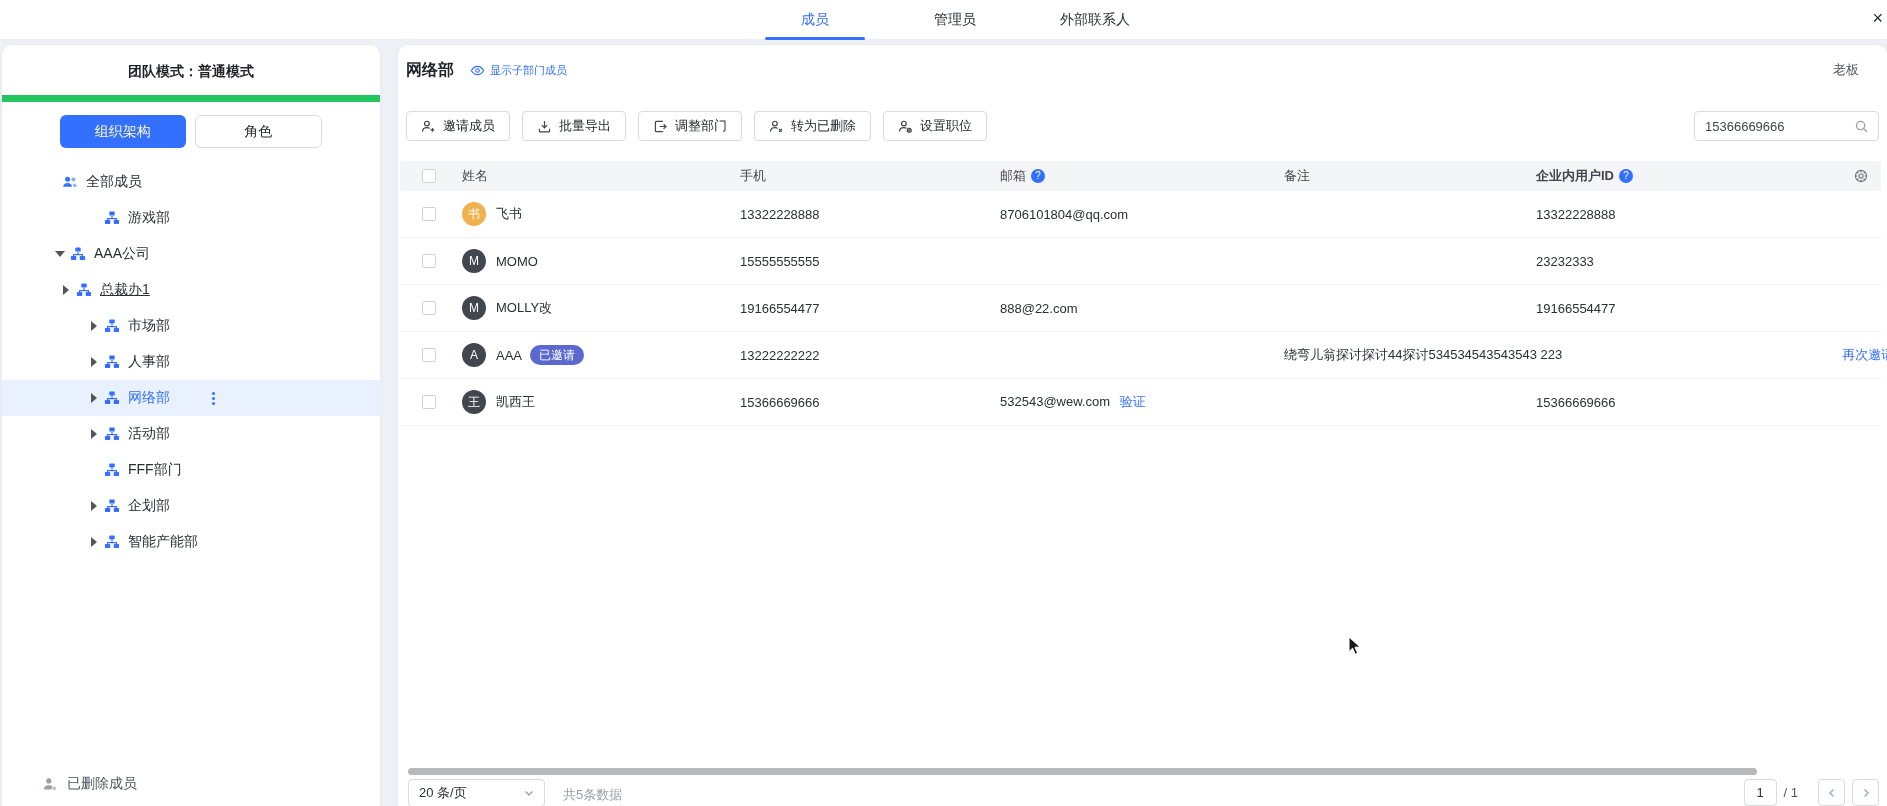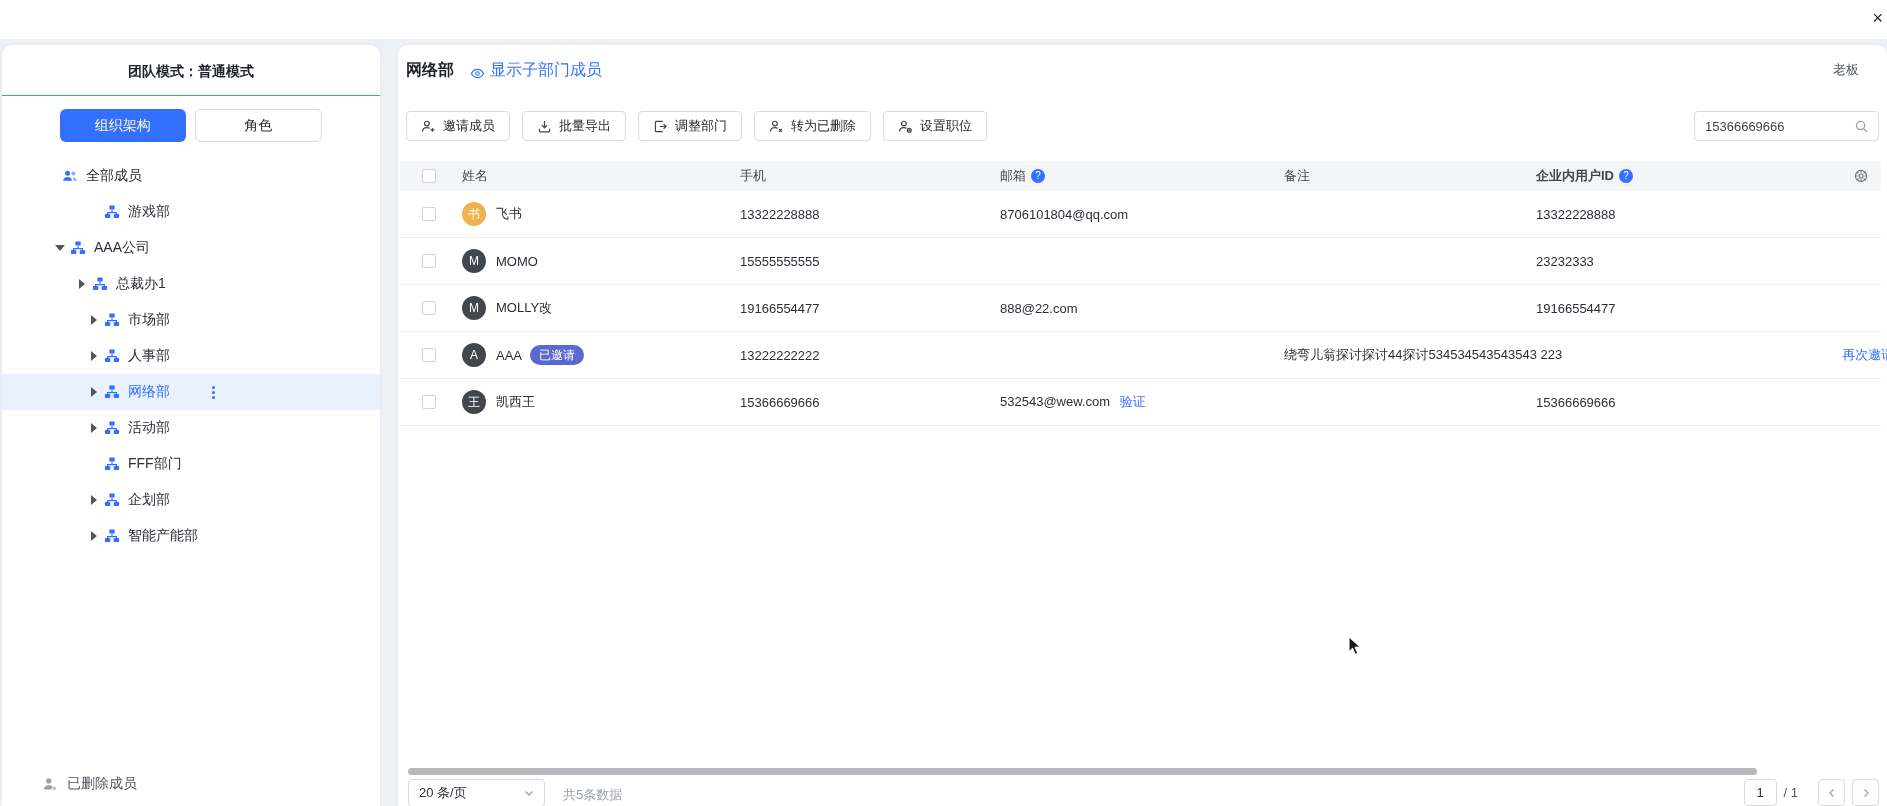--- a/index.html
+++ b/index.html
@@ -13,41 +13,41 @@
   .tab.active { color:#3370ff; }
   .tab.active::after { content:""; position:absolute; left:50%; transform:translateX(-50%); bottom:0; width:100px; height:3px; background:#3370ff; border-radius:2px; }
   .close-x { position:absolute; right:4px; top:8px; font-size:18px; color:#1f2329; line-height:20px; cursor:pointer; }
 
   
   .card { position:absolute; top:45px; bottom:0; background:#fff; border-radius:10px 10px 0 0; box-shadow:0 0 4px rgba(31,35,41,.04); }
   .sidebar { left:2px; width:378px; }
   .main { left:398px; right:0; overflow:hidden; }
 
   
-  .side-title { text-align:center; padding:18px 0 14px; font-size:14px; font-weight:bold; color:#1f2329; border-bottom:1px solid #22c55e; }
+  .side-title { text-align:center; padding:18px 0 14px; font-size:14px; font-weight:bold; color:#1f2329; border-bottom:7px solid #22c55e; }
   .mode-buttons { display:flex; gap:9px; padding:13px 58px 0 58px; }
   .mode-btn { flex:1; height:33px; border-radius:6px; font-size:14px; display:flex; align-items:center; justify-content:center; cursor:pointer; }
   .mode-btn.org { background:#3370ff; color:#fef9c3; }
   .mode-btn.role { background:#fff; border:1px solid #d8dade; color:#1f2329; }
   .tree { margin-top:16px; }
   .tree-item { display:flex; align-items:center; height:36px; font-size:14px; color:#2b2f36; cursor:pointer; }
   .tree-item.selected { background:#e9f1ff; color:#3370ff; }
   .arrow-box { width:20px; flex:0 0 20px; display:flex; align-items:center; justify-content:center; }
   .caret-down { width:0; height:0; border-left:5px solid transparent; border-right:5px solid transparent; border-top:6px solid #51565d; }
   .caret-right { width:0; height:0; border-top:5px solid transparent; border-bottom:5px solid transparent; border-left:6px solid #51565d; }
   .tree-icon { width:16px; height:16px; flex:0 0 16px; display:inline-flex; }
   .tree-label { margin-left:8px; white-space:nowrap; }
   .dots-wrap { margin-left:42px; display:flex; align-items:center; }
   .dots { width:3px; height:3px; border-radius:50%; background:#3370ff; box-shadow:0 -5px 0 #3370ff, 0 5px 0 #3370ff; }
   .deleted-members { position:absolute; bottom:0; left:0; right:0; height:44px; display:flex; align-items:center; gap:9px; padding-left:40px; font-size:14px; color:#51565d; cursor:pointer; }
 
   
   .main-header { height:50px; display:flex; align-items:center; padding:0 28px 0 8px; }
   .dept-title { font-size:16px; font-weight:bold; color:#1f2329; }
-  .show-sub { margin-left:16px; display:flex; align-items:flex-end; gap:5px; color:#3370ff; font-size:16px; cursor:pointer; }
+  .show-sub { margin-left:16px; display:flex; align-items:flex-start; gap:5px; color:#3370ff; font-size:11px; cursor:pointer; }
   .header-spacer { flex:1; }
   .owner-label { font-size:13px; color:#51565d; }
 
   
   .toolbar { display:flex; align-items:flex-start; gap:12px; padding:16px 8px 0 8px; }
   .tb-btn { height:30px; border:1px solid #d8dade; border-radius:4px; background:#fff; padding:0 14px; font-size:13px; color:#1f2329; display:flex; align-items:center; gap:7px; cursor:pointer; font-family:inherit; }
   .search-box { margin-left:auto; width:185px; height:30px; border:1px solid #d8dade; border-radius:4px; display:flex; align-items:center; padding:0 9px 0 10px; background:#fff; }
   .search-box input { border:0; outline:0; flex:1; min-width:0; font-size:13px; color:#41464d; font-family:inherit; }
 
   
@@ -80,20 +80,25 @@
   .page-input { width:33px; height:27px; border:1px solid #d8dade; border-radius:4px; text-align:center; font-size:13px; color:#2b2f36; outline:0; font-family:inherit; }
   .page-of { line-height:27px; color:#51565d; margin-right:13px; }
   .pg-btn { width:27px; height:27px; border:1px solid #d8dade; border-radius:4px; background:#fff; display:flex; align-items:center; justify-content:center; cursor:pointer; }
 
   .cursor { position:absolute; left:1348px; top:636px; z-index:20; pointer-events:none; }
 </style>
 </head>
 <body>
 
 <div class="topbar">
+  <div class="tabs">
+    <div class="tab active"><span>成员</span></div>
+    <div class="tab"><span>管理员</span></div>
+    <div class="tab"><span>外部联系人</span></div>
+  </div>
   <div class="close-x">×</div>
 </div>
 
 <div class="card sidebar">
   <div class="side-title">团队模式：普通模式</div>
   <div class="mode-buttons">
     <div class="mode-btn org">组织架构</div>
     <div class="mode-btn role">角色</div>
   </div>
 
@@ -146,21 +151,21 @@
             <path d="M8 5.8v2.4M3.6 10V8.6h8.8V10" stroke="#3370ff" stroke-width="1.2" fill="none"></path>
             <rect x="5.3" y="1.6" width="5.4" height="4" rx="0.9" fill="#3370ff"></rect>
             <rect x="0.9" y="9.9" width="5.4" height="4" rx="0.9" fill="#3370ff"></rect>
             <rect x="9.7" y="9.9" width="5.4" height="4" rx="0.9" fill="#3370ff"></rect>
           </svg>
         </span>
         <span class="tree-label">AAA公司</span>
 
       </div>
 
-      <div class="tree-item" style="padding-left: 70px;">
+      <div class="tree-item" style="padding-left: 54px; text-decoration: underline;">
         <span class="arrow-box">
 
           <span class="caret-right"></span>
         </span>
 
         <span class="tree-icon">
           <svg viewBox="0 0 16 16" width="16" height="16">
             <path d="M8 5.8v2.4M3.6 10V8.6h8.8V10" stroke="#3370ff" stroke-width="1.2" fill="none"></path>
             <rect x="5.3" y="1.6" width="5.4" height="4" rx="0.9" fill="#3370ff"></rect>
             <rect x="0.9" y="9.9" width="5.4" height="4" rx="0.9" fill="#3370ff"></rect>

